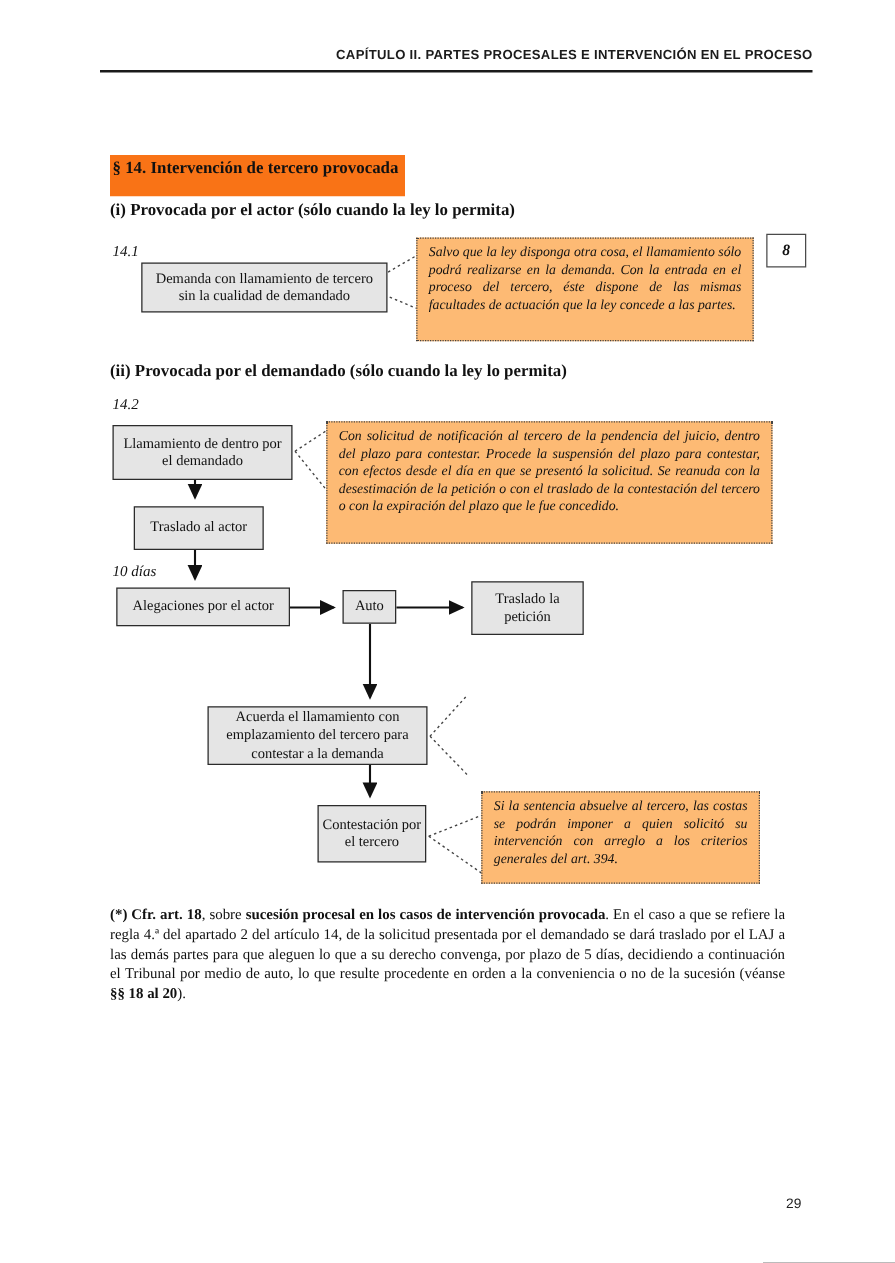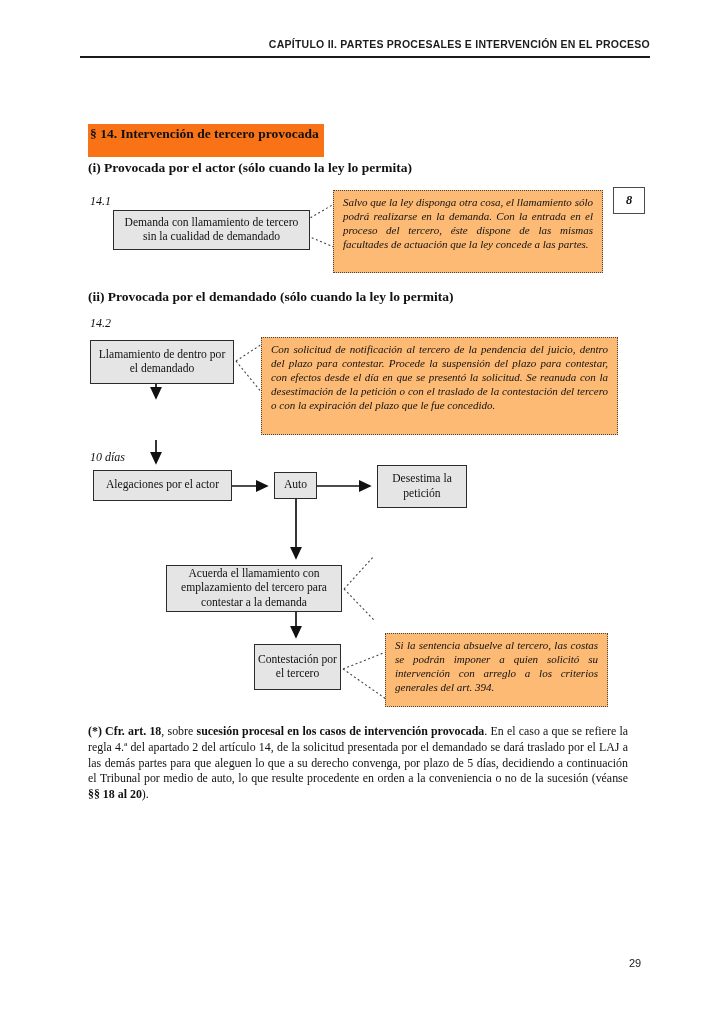--- a/index.html
+++ b/index.html
@@ -114,24 +114,25 @@
   <div class="abs steplbl lbl141">14.1</div>
   <div class="abs fbox b-demanda">Demanda con llamamiento de tercero sin la cualidad de demandado</div>
   <div class="abs note n-salvo">Salvo que la ley disponga otra cosa, el llamamiento sólo podrá realizarse en la demanda. Con la entrada en el proceso del tercero, éste dispone de las mismas facultades de actuación que la ley concede a las partes.</div>
   <div class="abs m14">8</div>
 
   <div class="abs h2 ii">(ii) Provocada por el demandado (sólo cuando la ley lo permita)</div>
   <div class="abs steplbl lbl142">14.2</div>
 
   <div class="abs fbox b-llam">Llamamiento de dentro por el demandado</div>
   <div class="abs note n-soli">Con solicitud de notificación al tercero de la pendencia del juicio, dentro del plazo para contestar. Procede la suspensión del plazo para contestar, con efectos desde el día en que se presentó la solicitud. Se reanuda con la desestimación de la petición o con el traslado de la contestación del tercero o con la expiración del plazo que le fue concedido.</div>
+  <div class="abs fbox b-tras">Traslado al actor</div>
   <div class="abs edge-lbl">10 días</div>
   <div class="abs fbox b-aleg">Alegaciones por el actor</div>
   <div class="abs fbox b-auto">Auto</div>
-  <div class="abs fbox b-dese">Desestima la petición</div>
+  <div class="abs fbox b-dese">Traslado la petición</div>
   <div class="abs fbox b-acue">Acuerda el llamamiento con emplazamiento del tercero para contestar a la demanda</div>
   <div class="abs note n-cost">Si la sentencia absuelve al tercero, las costas se podrán imponer a quien solicitó su intervención con arreglo a los criterios generales del art. 394.</div>
   <div class="abs fbox b-cont">Contestación por el tercero</div>
 
   <div class="abs footnote"><b>(*) Cfr. art. 18</b>, sobre <b>sucesión procesal en los casos de intervención provocada</b>. En el caso a que se refiere la regla 4.ª del apartado 2 del artículo 14, de la solicitud presentada por el demandado se dará traslado por el LAJ a las demás partes para que aleguen lo que a su derecho convenga, por plazo de 5 días, decidiendo a continuación el Tribunal por medio de auto, lo que resulte procedente en orden a la conveniencia o no de la sucesión (véanse <b>§§ 18 al 20</b>).</div>
 
   <div class="abs pagenum">29</div>
 
 </div>
 

